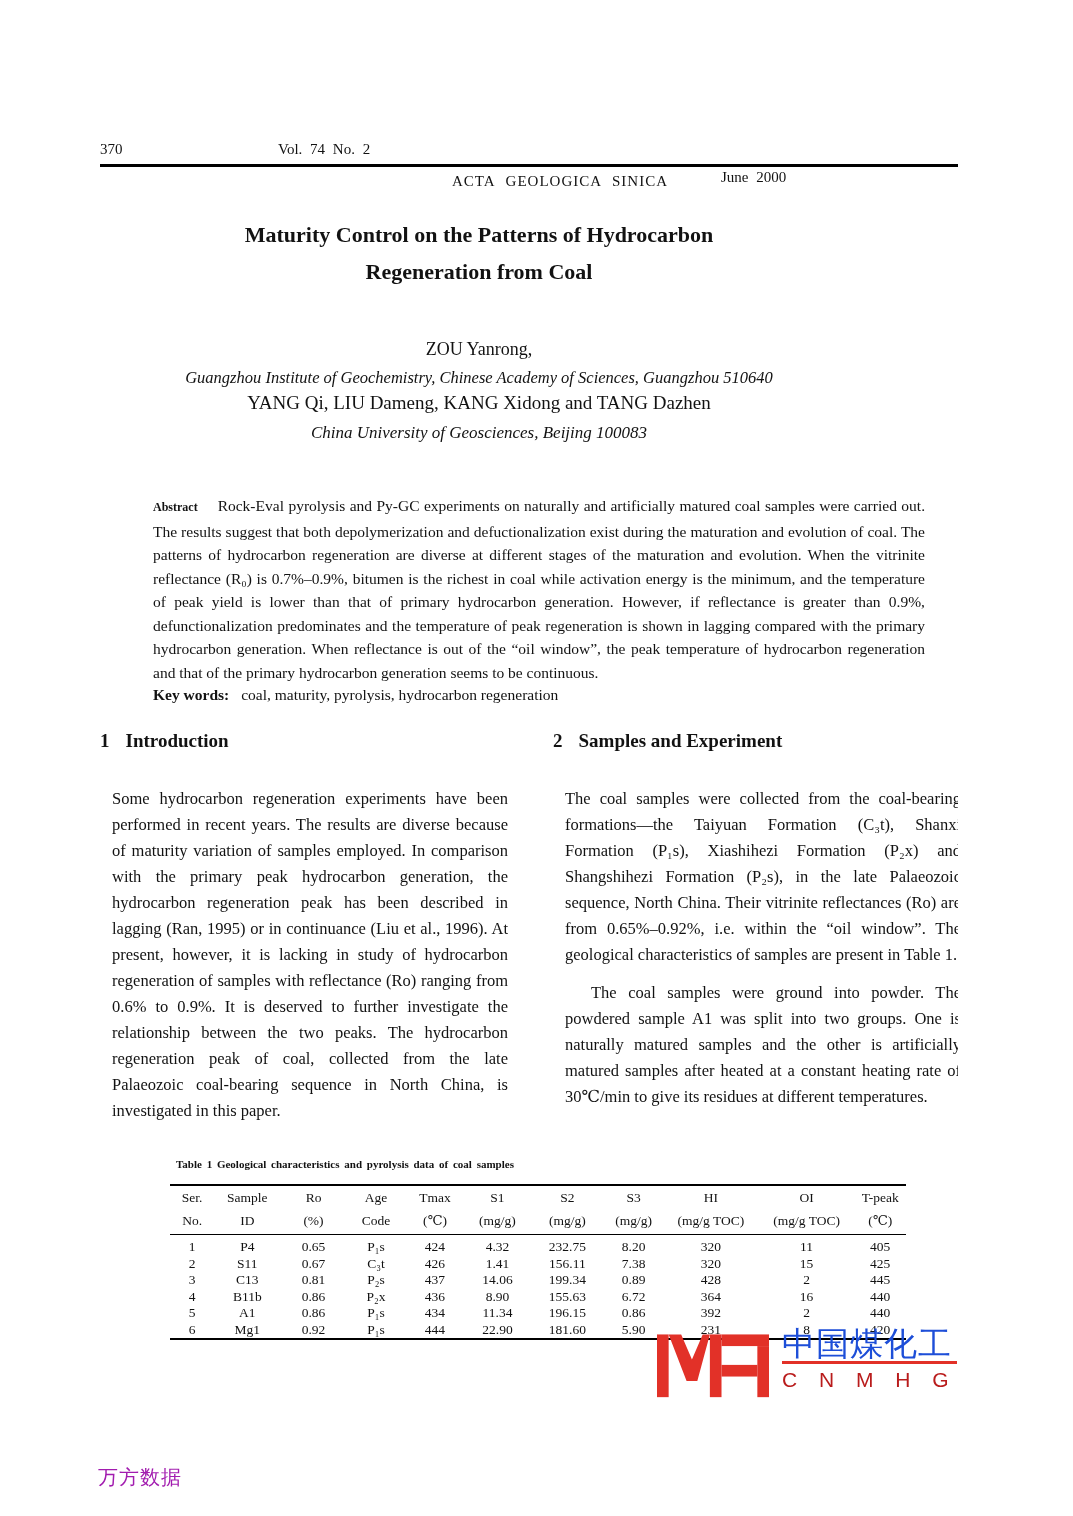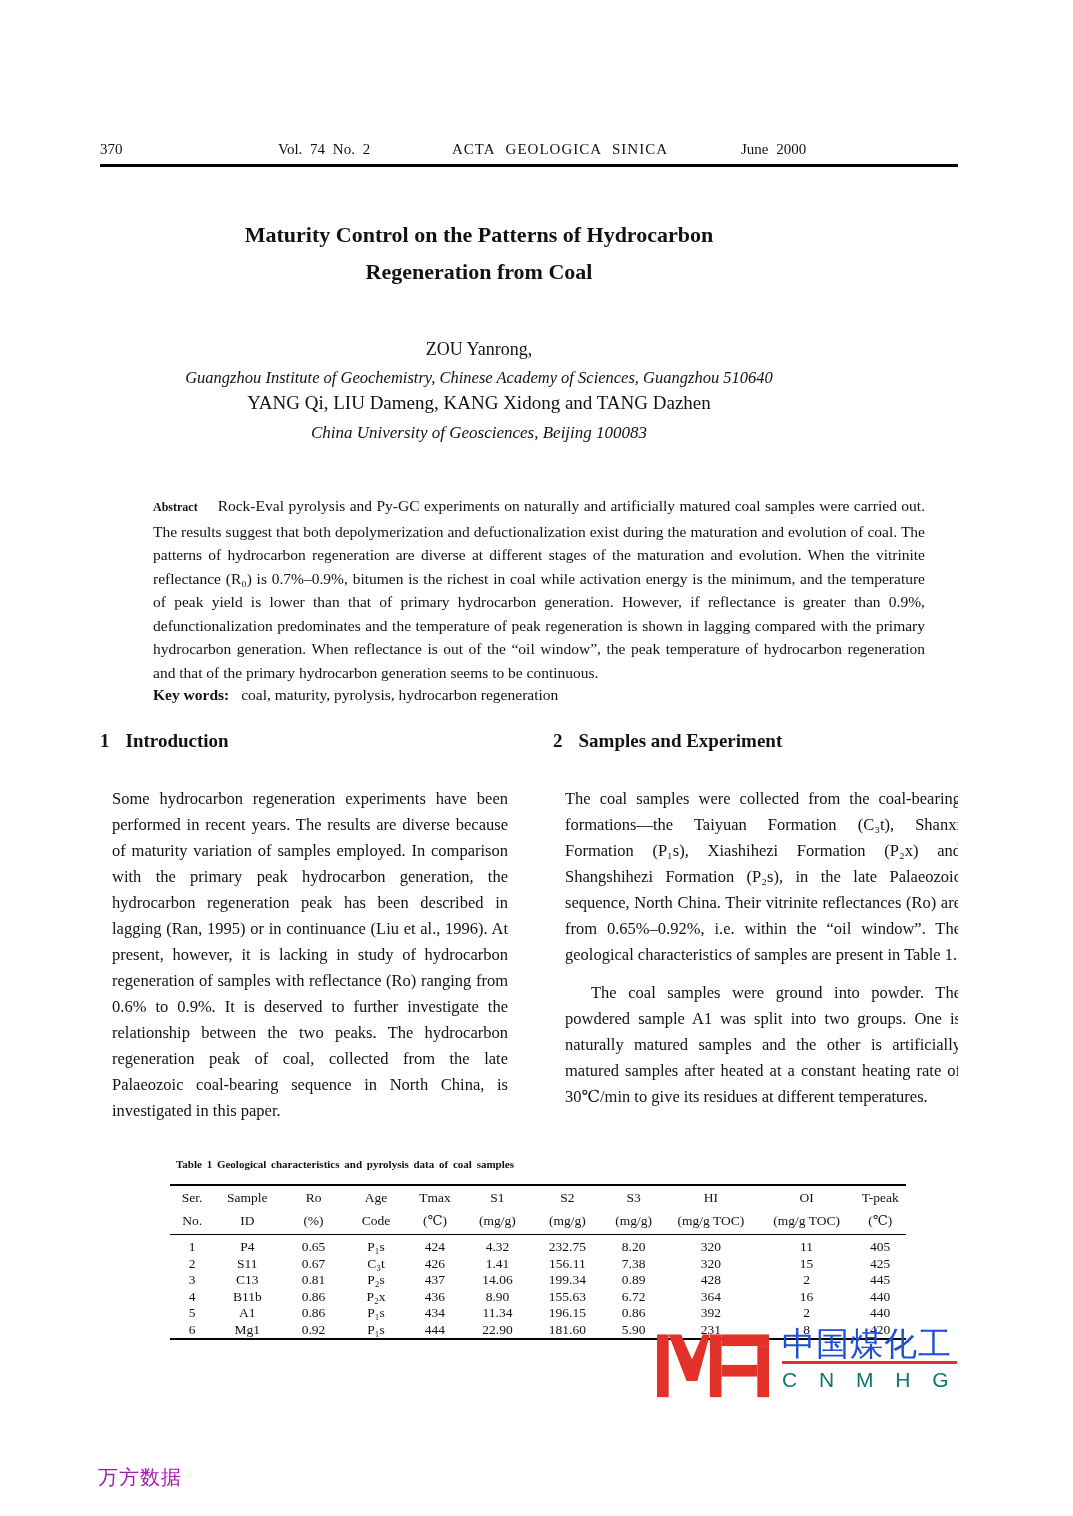--- a/index.html
+++ b/index.html
@@ -10,22 +10,22 @@
     background:#ffffff;
     color:#121212;
     font-family:"Liberation Serif","DejaVu Serif",serif;
     overflow:hidden;
   }
 
   
   .running-header{position:absolute;top:141px;left:100px;width:873px;height:20px;font-size:15px;}
   .rh-pagenum{position:absolute;left:0;}
   .rh-vol{position:absolute;left:178px;word-spacing:4px;}
-  .rh-journal{position:absolute;left:352px;letter-spacing:1px;word-spacing:6px;}
-  .rh-date{position:absolute;left:641px;word-spacing:4px;}
+  .rh-journal{position:absolute;left:352px;letter-spacing:1px;word-spacing:6px;margin-top:32px;}
+  .rh-date{position:absolute;left:621px;word-spacing:4px;margin-top:28px;}
   .header-rule{position:absolute;top:164px;left:100px;width:873px;height:3px;background:#000;}
 
   
   .paper-title{position:absolute;top:216px;left:0;width:100%;text-align:center;font-size:22px;font-weight:bold;line-height:37px;}
   .author-1{position:absolute;top:339px;left:0;width:100%;text-align:center;font-size:18px;}
   .affil-1{position:absolute;top:368px;left:0;width:100%;text-align:center;font-size:16.5px;font-style:italic;}
   .author-2{position:absolute;top:392px;left:0;width:100%;text-align:center;font-size:19px;}
   .affil-2{position:absolute;top:423px;left:0;width:100%;text-align:center;font-size:17px;font-style:italic;}
 
   
@@ -50,21 +50,21 @@
   table.data-table thead tr:last-child td{border-bottom:1.5px solid #000;padding-bottom:3px;}
   table.data-table tbody td{text-align:center;line-height:16.5px;padding:0;}
   table.data-table tbody tr:first-child td{padding-top:4px;}
 
   
   .logo{position:absolute;left:657px;top:1329px;display:flex;gap:13px;align-items:flex-start;}
   .logo-mark svg .red{fill:#e23128;}
   .logo-text{display:flex;flex-direction:column;}
   .logo-cn{font-size:33px;line-height:30px;color:#1d4ed8;letter-spacing:1px;}
   .logo-rule{height:3px;background:#e23128;margin-top:2px;}
-  .logo-en{font-family:"Liberation Sans","DejaVu Sans",sans-serif;font-size:21px;color:#0f766e;letter-spacing:8px;margin-top:4px;line-height:24px;}
+  .logo-en{font-family:"Liberation Sans","DejaVu Sans",sans-serif;font-size:21px;color:#b91c1c;letter-spacing:8px;margin-top:4px;line-height:24px;}
 
   
   .watermark{position:absolute;left:98px;top:1464px;font-family:"Liberation Sans","DejaVu Sans",sans-serif;font-size:20px;color:#a21caf;letter-spacing:1px;}
 </style>
 </head>
 <body>
 
 <div class="page">
 
   <div class="running-header">

